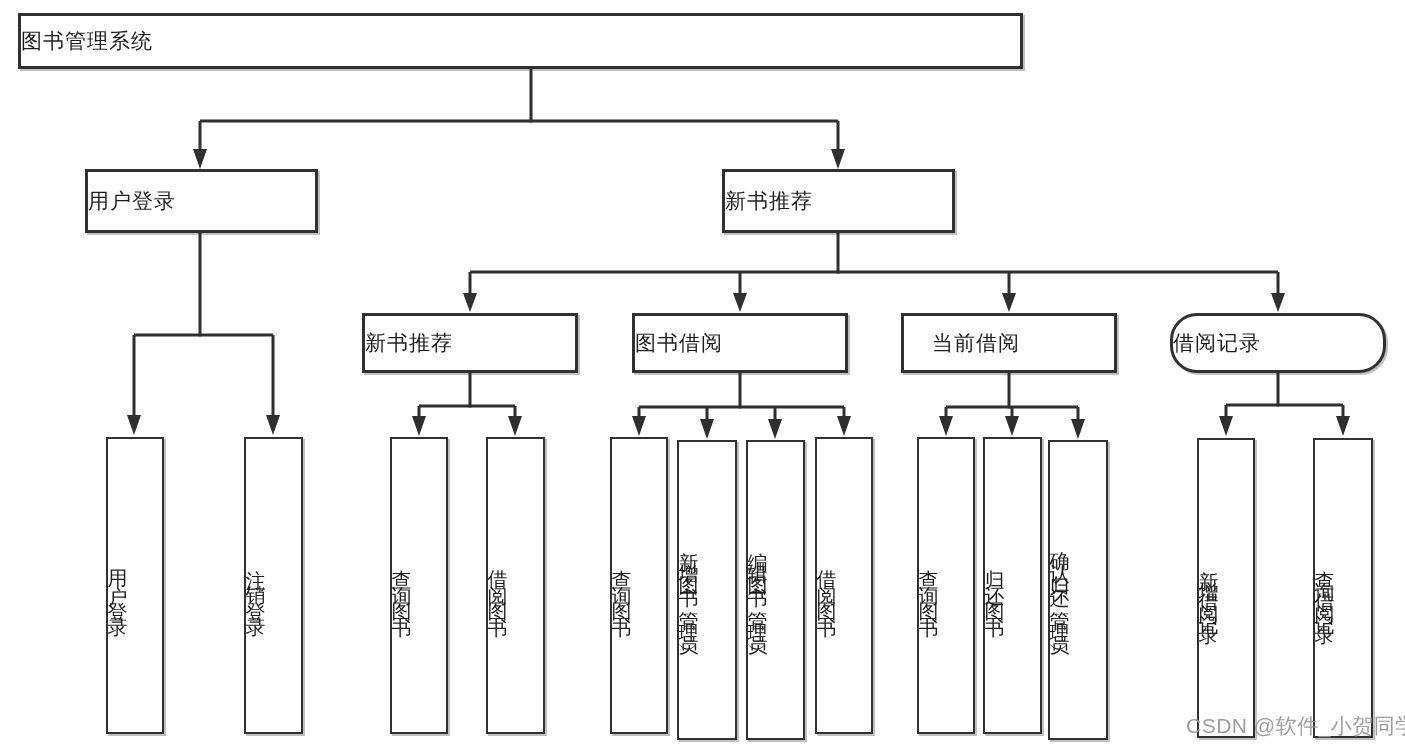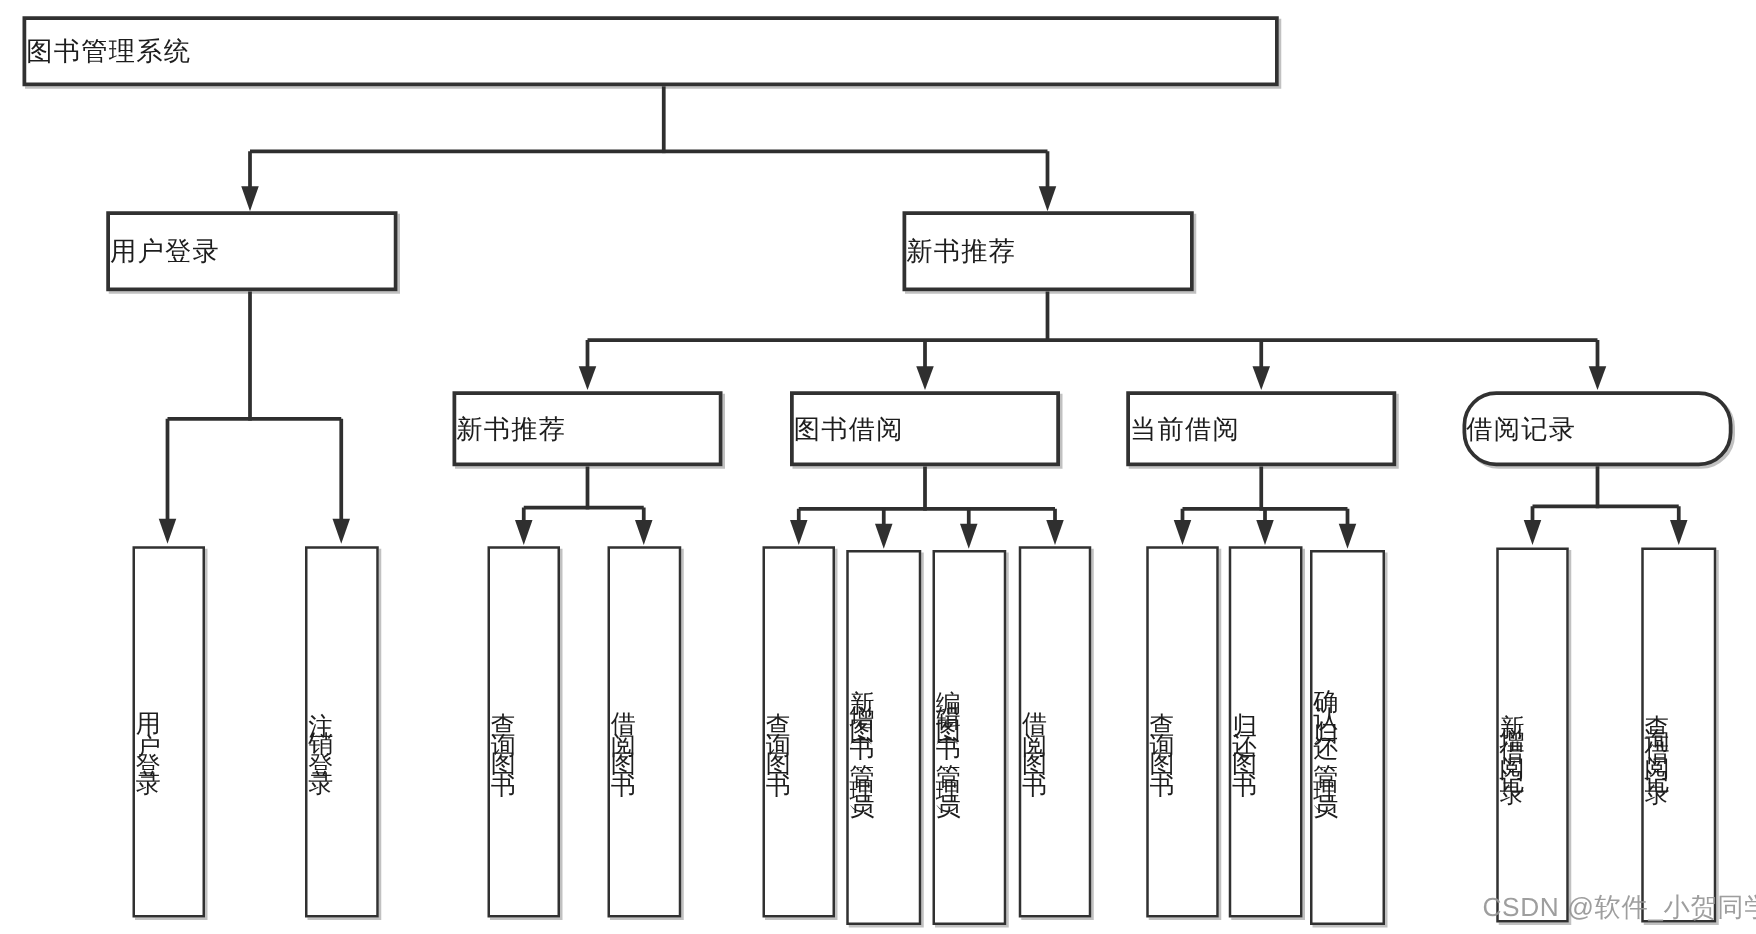--- a/index.html
+++ b/index.html
@@ -107,21 +107,21 @@
   <div class="box" style="left:722px;top:169px;width:233px;height:64px;">
     <span class="label">新书推荐</span>
   </div>
 
   <div class="box" style="left:362px;top:313px;width:216px;height:60px;">
     <span class="label">新书推荐</span>
   </div>
   <div class="box" style="left:632px;top:313px;width:216px;height:60px;">
     <span class="label">图书借阅</span>
   </div>
-  <div class="box" style="left:901px;top:313px;width:216px;height:60px;">
+  <div class="box" style="left:901px;top:313px;width:216px;height:60px;padding-left:28px;">
     <span class="label">当前借阅</span>
   </div>
   <div class="box" style="left:1170px;top:313px;width:216px;height:60px;border-radius:27px;">
     <span class="label">借阅记录</span>
   </div>
 
   <div class="box v ls4" style="left:106px;top:437px;width:58px;height:297px;">
     <span class="label">用户登录</span>
   </div>
   <div class="box v ls4" style="left:244px;top:437px;width:59px;height:297px;">

